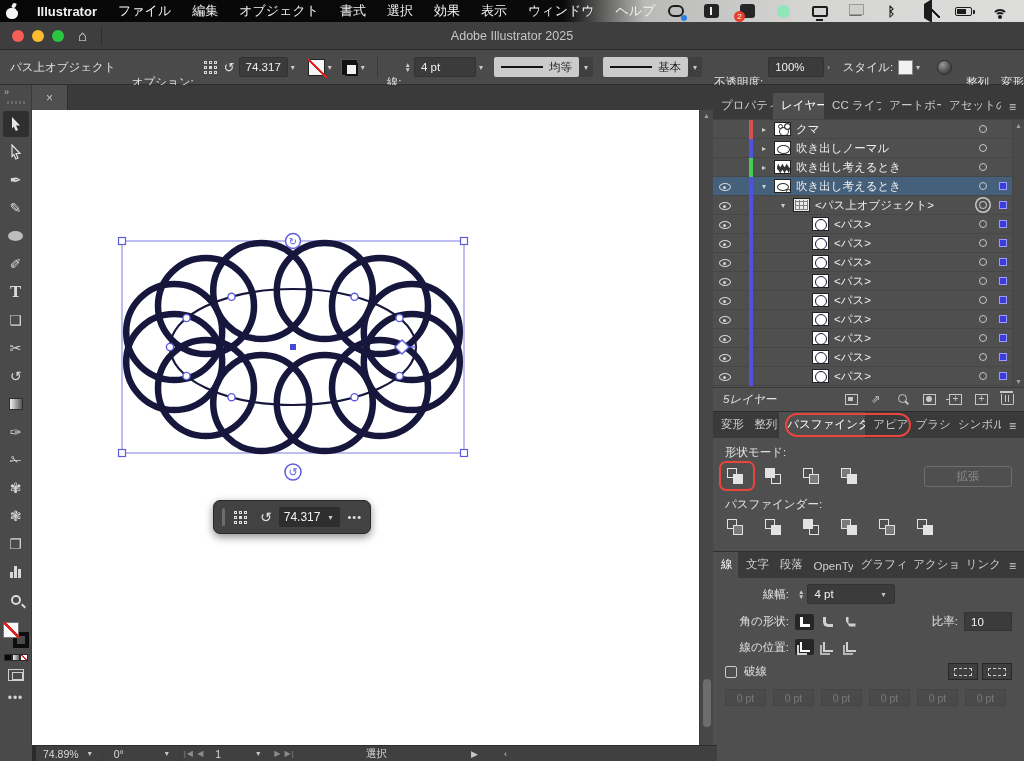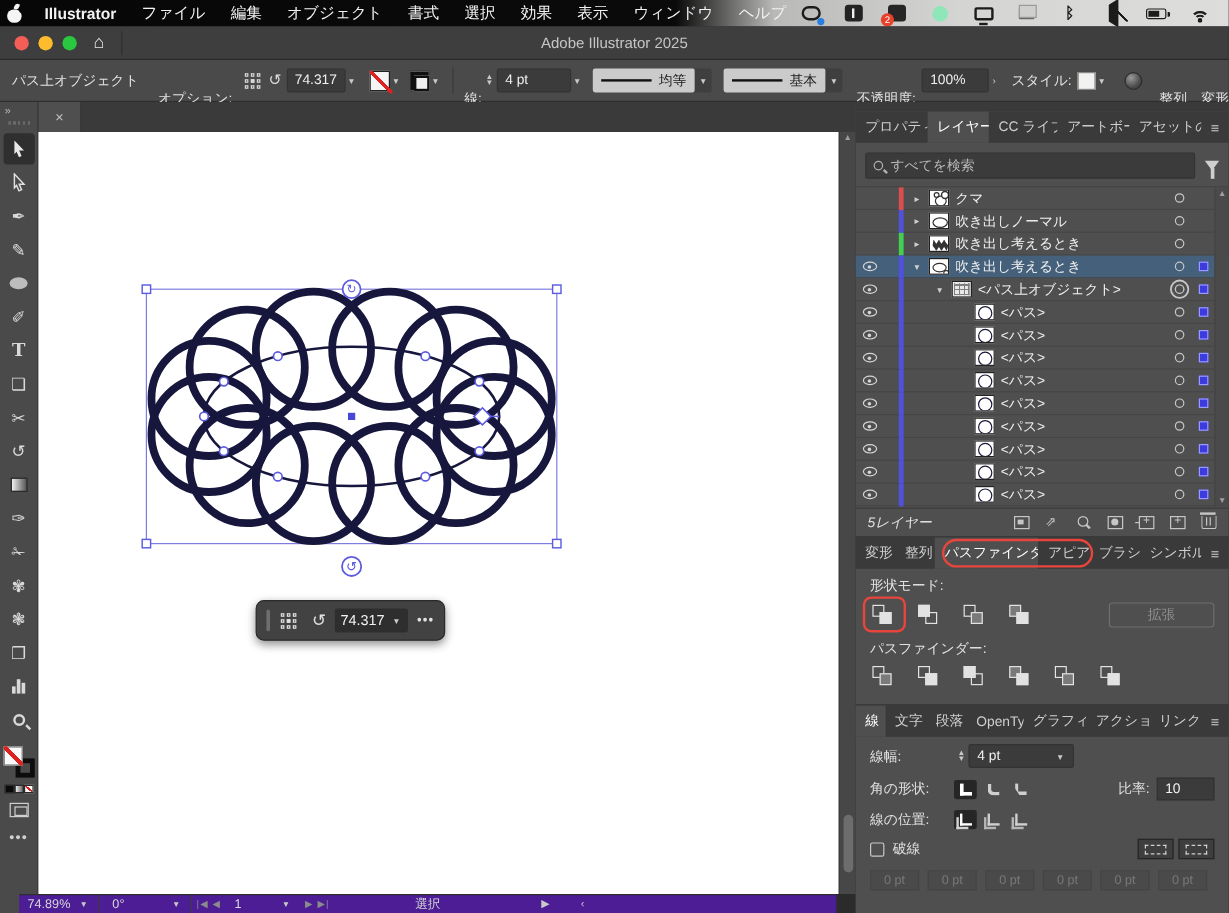--- a/index.html
+++ b/index.html
@@ -220,21 +220,21 @@
   .shape-btn.v2 i.f { background:transparent; } .shape-btn.v2 i.b { background:#e2e2e2; }
   .shape-btn.v3 i.f { background:#7a7a7a; } .shape-btn.v4 i.b { background:#7a7a7a; }
   .expand-btn { margin-left:auto; width:88px; height:21px; border:1px solid #6e6e6e; border-radius:3px;
     color:#8f8f8f; display:flex; align-items:center; justify-content:center; font-size:11.5px; }
   .red-oval { position:absolute; border:2.5px solid #e8453c; border-radius:13px; pointer-events:none; }
   .red-box { position:absolute; border:2.5px solid #e8453c; border-radius:7px; pointer-events:none; }
 
   
   .stroke-content { padding:6px 12px; color:#e0e0e0; font-size:11.5px; position:relative;}
   .srow { display:flex; align-items:center; margin-bottom:8px; }
-  .slabel { width:64px; margin-right:6px; white-space:nowrap; flex:none;}
+  .slabel { width:64px; text-align:right; margin-right:6px; white-space:nowrap; flex:none;}
   .sfield { background:#3b3b3b; border:1px solid #333; border-radius:2px; height:20px;
     display:flex; align-items:center; padding:0 6px; color:#f2f2f2; min-width:88px; }
   .sfield .chev { margin-left:auto; }
   .seg { display:flex; gap:4px; }
   .seg-btn { width:19px; height:16px; display:flex; align-items:center; justify-content:center; border-radius:2px; color:#cfcfcf; }
   .seg-btn.active { background:#262626; color:#fff; }
   .cap-g { width:11px; height:9px; position:relative; }
   .cap-g::before { content:''; position:absolute; left:0; top:0; bottom:0; width:3.5px; background:currentColor; }
   .cap-g::after { content:''; position:absolute; left:4.5px; top:1px; width:5px; height:5.5px; border:1.5px solid currentColor; border-left:none; }
   .cap-g.round::after { border-radius:0 5px 5px 0; }
@@ -250,21 +250,21 @@
   .checkbox { width:12px; height:12px; border:1.3px solid #c9c9c9; border-radius:2px; margin-right:7px; background:transparent;}
   .dash-presets { margin-left:auto; display:flex; gap:4px; }
   .dash-preset { width:30px; height:17px; background:#3e3e3e; border:1px solid #262626; display:flex; align-items:center; justify-content:center; }
   .dash-preset i { width:18px; height:8px; border:1.3px dashed #cfcfcf; display:block;}
   .dash-fields { display:flex; gap:7px; margin-top:9px; opacity:.55; }
   .dash-cell { width:41px; text-align:center; }
   .dash-cell .df { height:17px; background:#474747; border:1px solid #3d3d3d; color:#9a9a9a; font-size:10.5px;
     display:flex; align-items:center; justify-content:center; }
 
   
-  .statusbar { position:absolute; left:16px; top:745px; width:681px; height:16px; background:#4c1d95;
+  .statusbar { position:absolute; left:36px; top:745px; width:681px; height:16px; background:#404040;
     border-top:1px solid #2e2e2e; display:flex; align-items:center; color:#d8d8d8; font-size:10.5px; gap:4px; }
   .sb-corner { position:absolute; left:0; top:745px; width:32px; height:16px; background:#4a4a4a; }
   .sb-field { display:flex; align-items:center; gap:6px; padding:0 7px; height:100%; border-right:1px solid #3c3c3c;}
   .sb-dim { color:#8b8b8b; font-size:8px; letter-spacing:1px;}
   .sb-status { position:absolute; left:330px; }
   .sb-right { position:absolute; right:210px; color:#c9c9c9; font-size:9px; display:flex; gap:26px;}
 </style>
 </head>
 <body>
 
@@ -535,27 +535,20 @@
     <div style="height:8px;background:#3a3a3a"></div>
     <div class="ptabs" id="panel-tabs">
         <span class="ptab">プロパティ</span>
         <span class="ptab active">レイヤー</span>
         <span class="ptab">CC ライブ</span>
         <span class="ptab">アートボー</span>
         <span class="ptab">アセットの</span>
         <span class="ptab-menu">≡</span>
       </div>
 
-    <div class="search-row">
-      <div class="search-box">
-        <span class="search-glass"></span>
-        <span>すべてを検索</span>
-      </div>
-      <span class="funnel"></span>
-    </div>
     <div class="layer-rows" id="layer-rows">
       <div class="lrow">
           <span class="l-eye"></span>
           <span class="l-lock"></span>
           <span class="l-bar" style="background:#d94f4f"></span>
           <span class="l-main" style="padding-left:6px">
             <span class="l-disc">▸</span>
             <span class="l-thumb th-bear"></span>
             <span class="l-name">クマ</span>
           </span>

